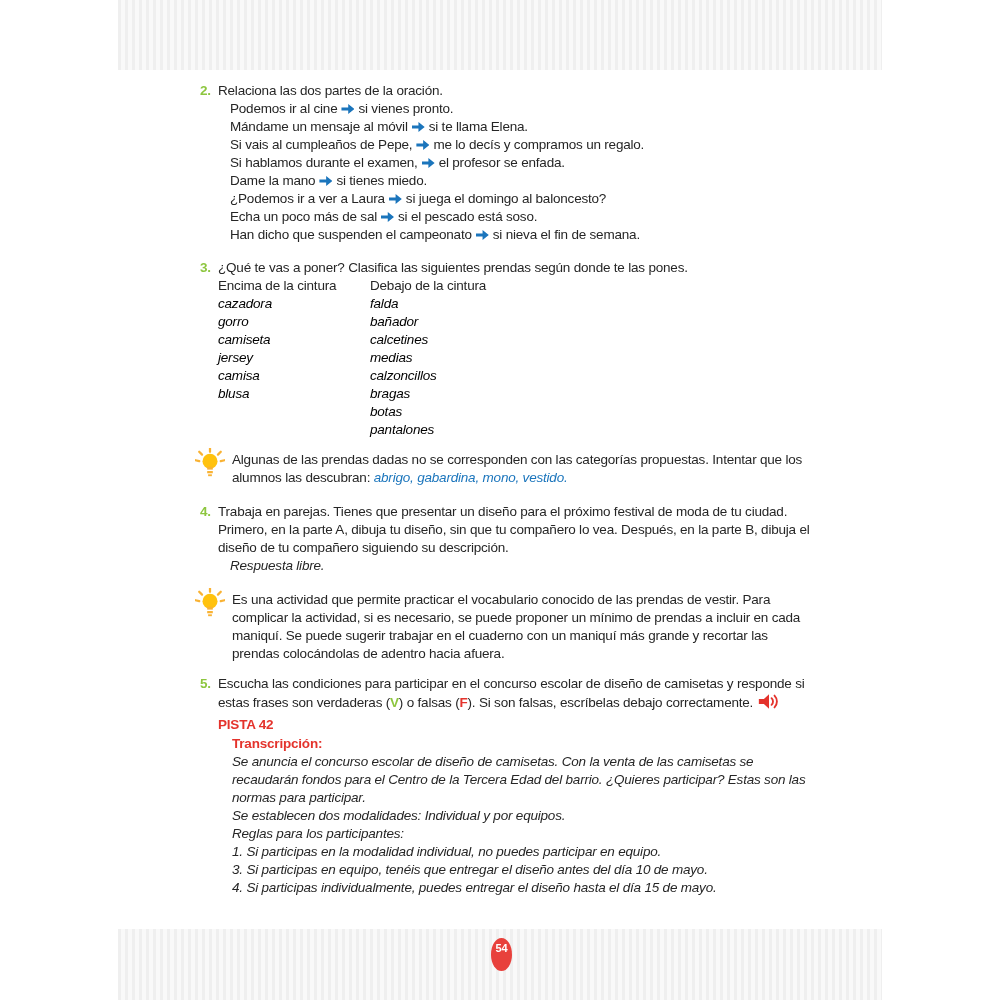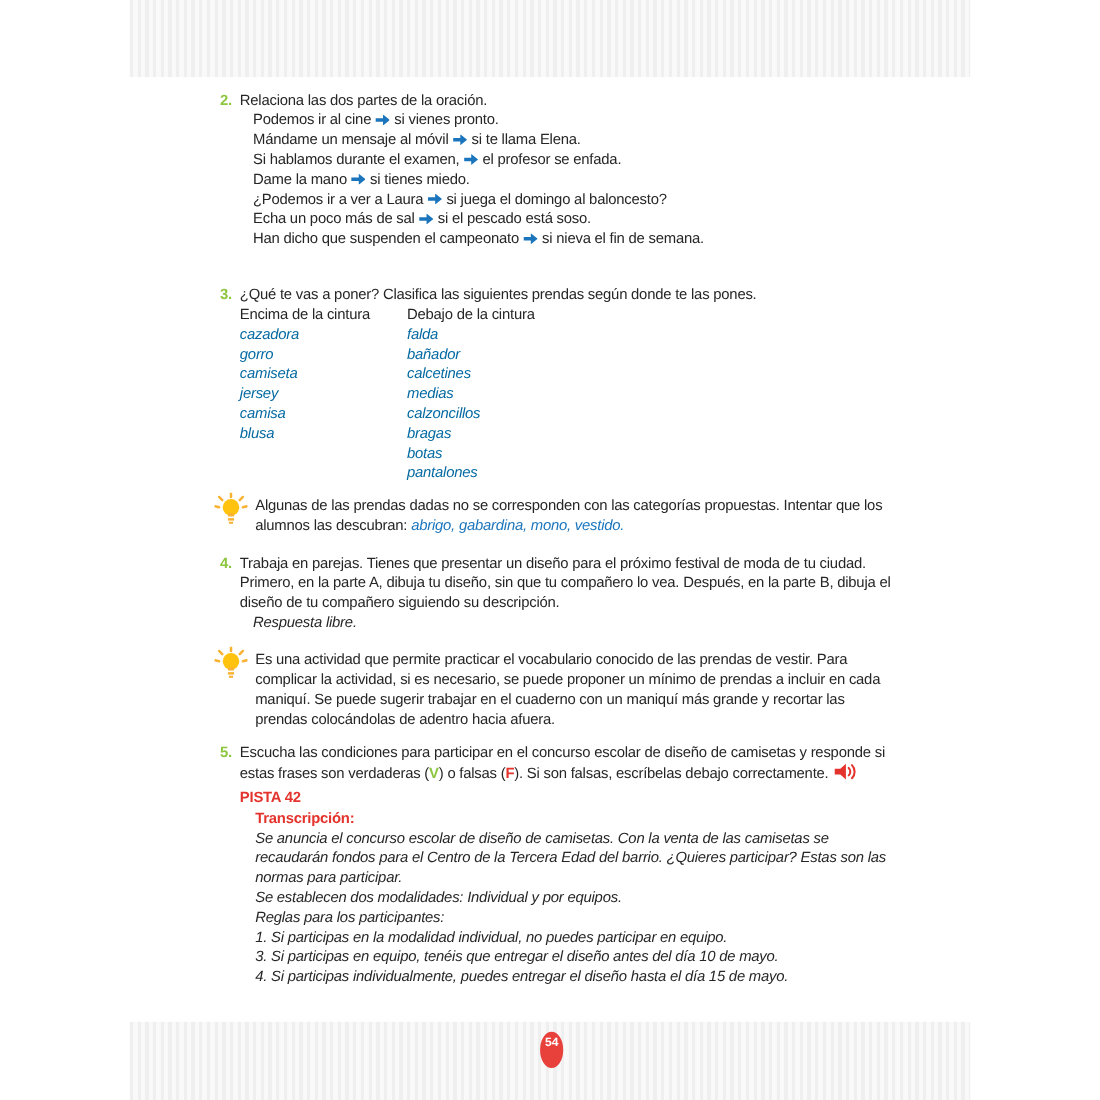--- a/index.html
+++ b/index.html
@@ -23,21 +23,21 @@
   .num { position:absolute; left:0; top:0; font-weight:bold; color:#8dc63f; }
   .pairs, .indent { margin-left:12px; }
   .pair-line { white-space:nowrap; }
   .arrow-icon {
     display:inline-block; width:13px; height:10px; background:#1b75bc;
     clip-path:polygon(0 34%, 52% 34%, 52% 0, 100% 50%, 52% 100%, 52% 66%, 0 66%);
     margin:0 4px; vertical-align:-1px;
   }
   .cols { display:flex; }
   .col1 { width:152px; flex:0 0 152px; }
-  .col-items { color:#0369a1; font-style:italic; }
+  .col-items { color:#000000; font-style:italic; }
   .blue-italic { color:#1b75bc; font-style:italic; }
   .tip { position:absolute; left:232px; width:578px; }
   .bulb { position:absolute; left:-37px; top:-3px; }
   .italic { font-style:italic; }
   .red-bold { position:absolute; color:#e4332c; font-weight:bold; }
   .green { color:#8dc63f; font-weight:bold; }
   .red { color:#e4332c; font-weight:bold; }
   .speaker { display:inline-block; vertical-align:-3px; margin-left:5px; }
   .transcript { position:absolute; left:232px; width:578px; font-style:italic; }
 </style>
@@ -49,20 +49,21 @@
   <div class="band band-top"></div>
   <div class="band band-bottom"></div>
   <div class="page-badge"><span>54</span></div>
 
   <section class="exercise" style="top:82px;">
     <span class="num">2.</span>
     <div class="title">Relaciona las dos partes de la oración.</div>
     <div class="pairs">
       <div class="pair-line"><span>Podemos ir al cine</span><span class="arrow-icon"></span><span>si vienes pronto.</span></div>
       <div class="pair-line"><span>Mándame un mensaje al móvil</span><span class="arrow-icon"></span><span>si te llama Elena.</span></div>
+      <div class="pair-line"><span>Si vais al cumpleaños de Pepe,</span><span class="arrow-icon"></span><span>me lo decís y compramos un regalo.</span></div>
       <div class="pair-line"><span>Si hablamos durante el examen,</span><span class="arrow-icon"></span><span>el profesor se enfada.</span></div>
       <div class="pair-line"><span>Dame la mano</span><span class="arrow-icon"></span><span>si tienes miedo.</span></div>
       <div class="pair-line"><span>¿Podemos ir a ver a Laura</span><span class="arrow-icon"></span><span>si juega el domingo al baloncesto?</span></div>
       <div class="pair-line"><span>Echa un poco más de sal</span><span class="arrow-icon"></span><span>si el pescado está soso.</span></div>
       <div class="pair-line"><span>Han dicho que suspenden el campeonato</span><span class="arrow-icon"></span><span>si nieva el fin de semana.</span></div>
     </div>
   </section>
 
   <section class="exercise" style="top:259px;">
     <span class="num">3.</span>

